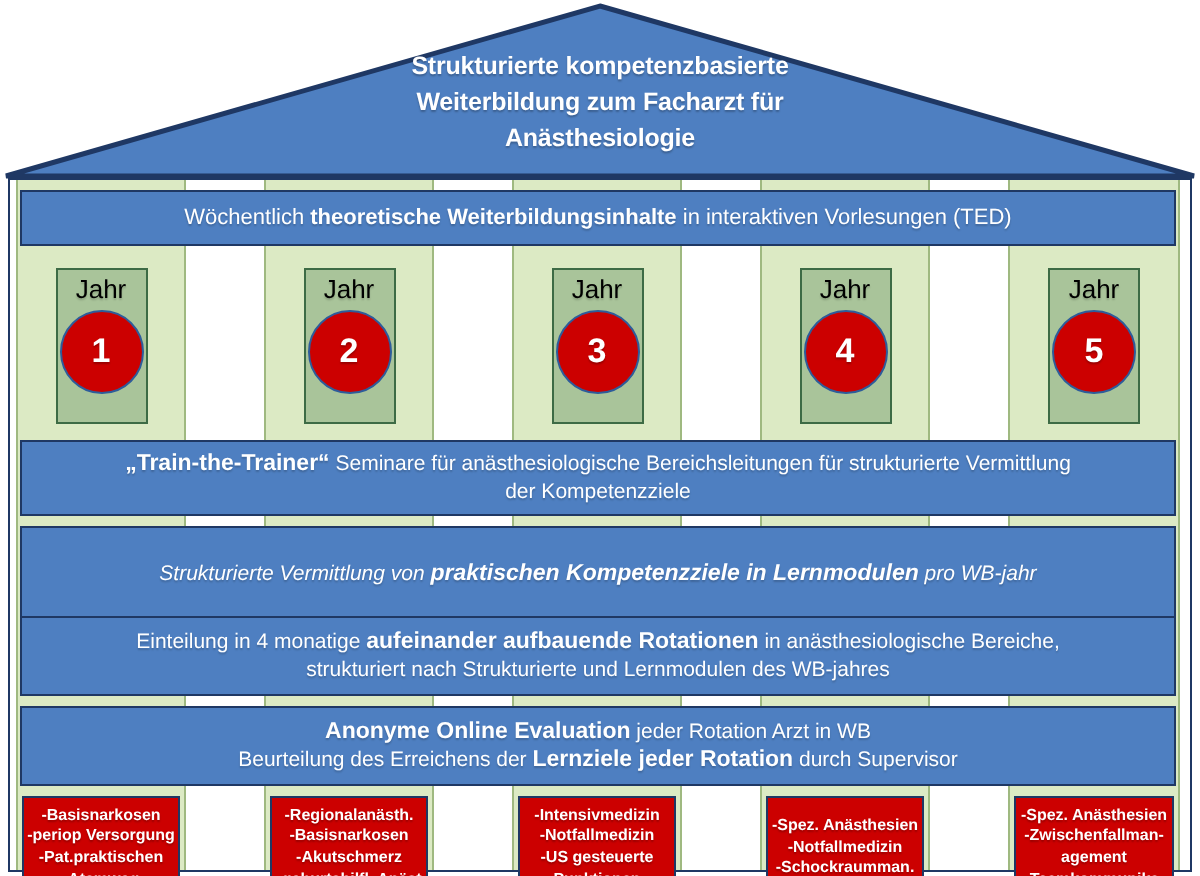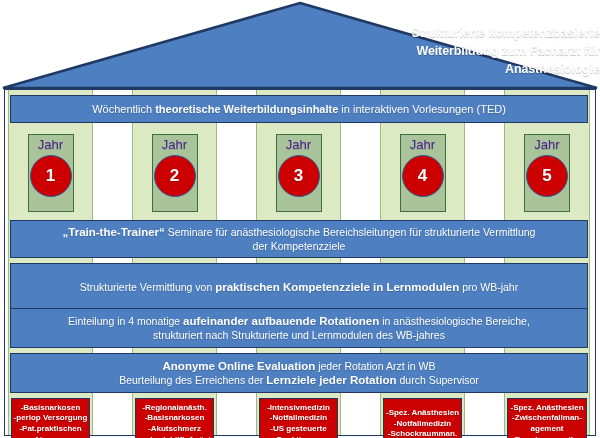--- a/index.html
+++ b/index.html
@@ -14,21 +14,21 @@
     background:#ffffff;
   }
 
   
   #roof{
     position:absolute;left:0;top:0;width:600px;height:90px;
   }
   #roof svg{display:block;width:600px;height:90px;}
   .roof-text{
     position:absolute;left:0;top:24px;width:600px;
-    text-align:right;color:#ffffff;font-weight:bold;
+    text-align:center;color:#ffffff;font-weight:bold;
     font-size:12.5px;line-height:18px;
     letter-spacing:-0.1px;
     text-shadow:0 1px 1px rgba(0,0,0,.25);
   }
   .roof-text div{white-space:nowrap;}
 
   
   #house{
     position:absolute;left:4px;top:89px;width:592px;height:347px;
     border:1.5px solid #1f3864;
@@ -57,40 +57,40 @@
     padding:2px 6px;
     font-size:10.5px;line-height:14px;
     text-shadow:0 1px 1px rgba(0,0,0,.2);
   }
   .bar .inner{width:100%;}
   .bar b{font-weight:bold;}
   .bar .big{font-size:11.5px;font-weight:bold;}
 
   #bar-weekly{top:5px;height:28px;font-size:11px;}
   #bar-ttt{top:130px;height:38px;}
-  #bar-module{top:173px;height:48px;}
+  #bar-module{top:173px;height:48px;font-style:italic;}
   #bar-rotation{top:218px;height:40px;}
   #bar-eval{top:263px;height:40px;}
 
   
   .year-cell{
     position:absolute;top:40px;height:85px;
     display:flex;align-items:center;justify-content:center;
   }
   .year-box{
     position:relative;
     width:46px;height:78px;
     background:#a9c49a;
     border:1.5px solid #3d6b45;
     box-sizing:border-box;
     display:flex;flex-direction:column;align-items:center;
     padding-top:2px;
   }
   .year-label{
-    color:#4c1d95;font-size:13px;line-height:15px;font-weight:normal;
+    color:#000000;font-size:13px;line-height:15px;font-weight:normal;
     text-shadow:0 1px 1px rgba(0,0,0,.18);
   }
   .year-circle{
     position:absolute;left:50%;top:20px;transform:translateX(-50%);
     width:42px;height:42px;border-radius:50%;
     background:#cc0000;border:1.5px solid #2e5c9a;
     color:#ffffff;font-size:17px;font-weight:bold;
     display:flex;align-items:center;justify-content:center;
     box-sizing:border-box;
     text-shadow:0 1px 1px rgba(0,0,0,.25);

